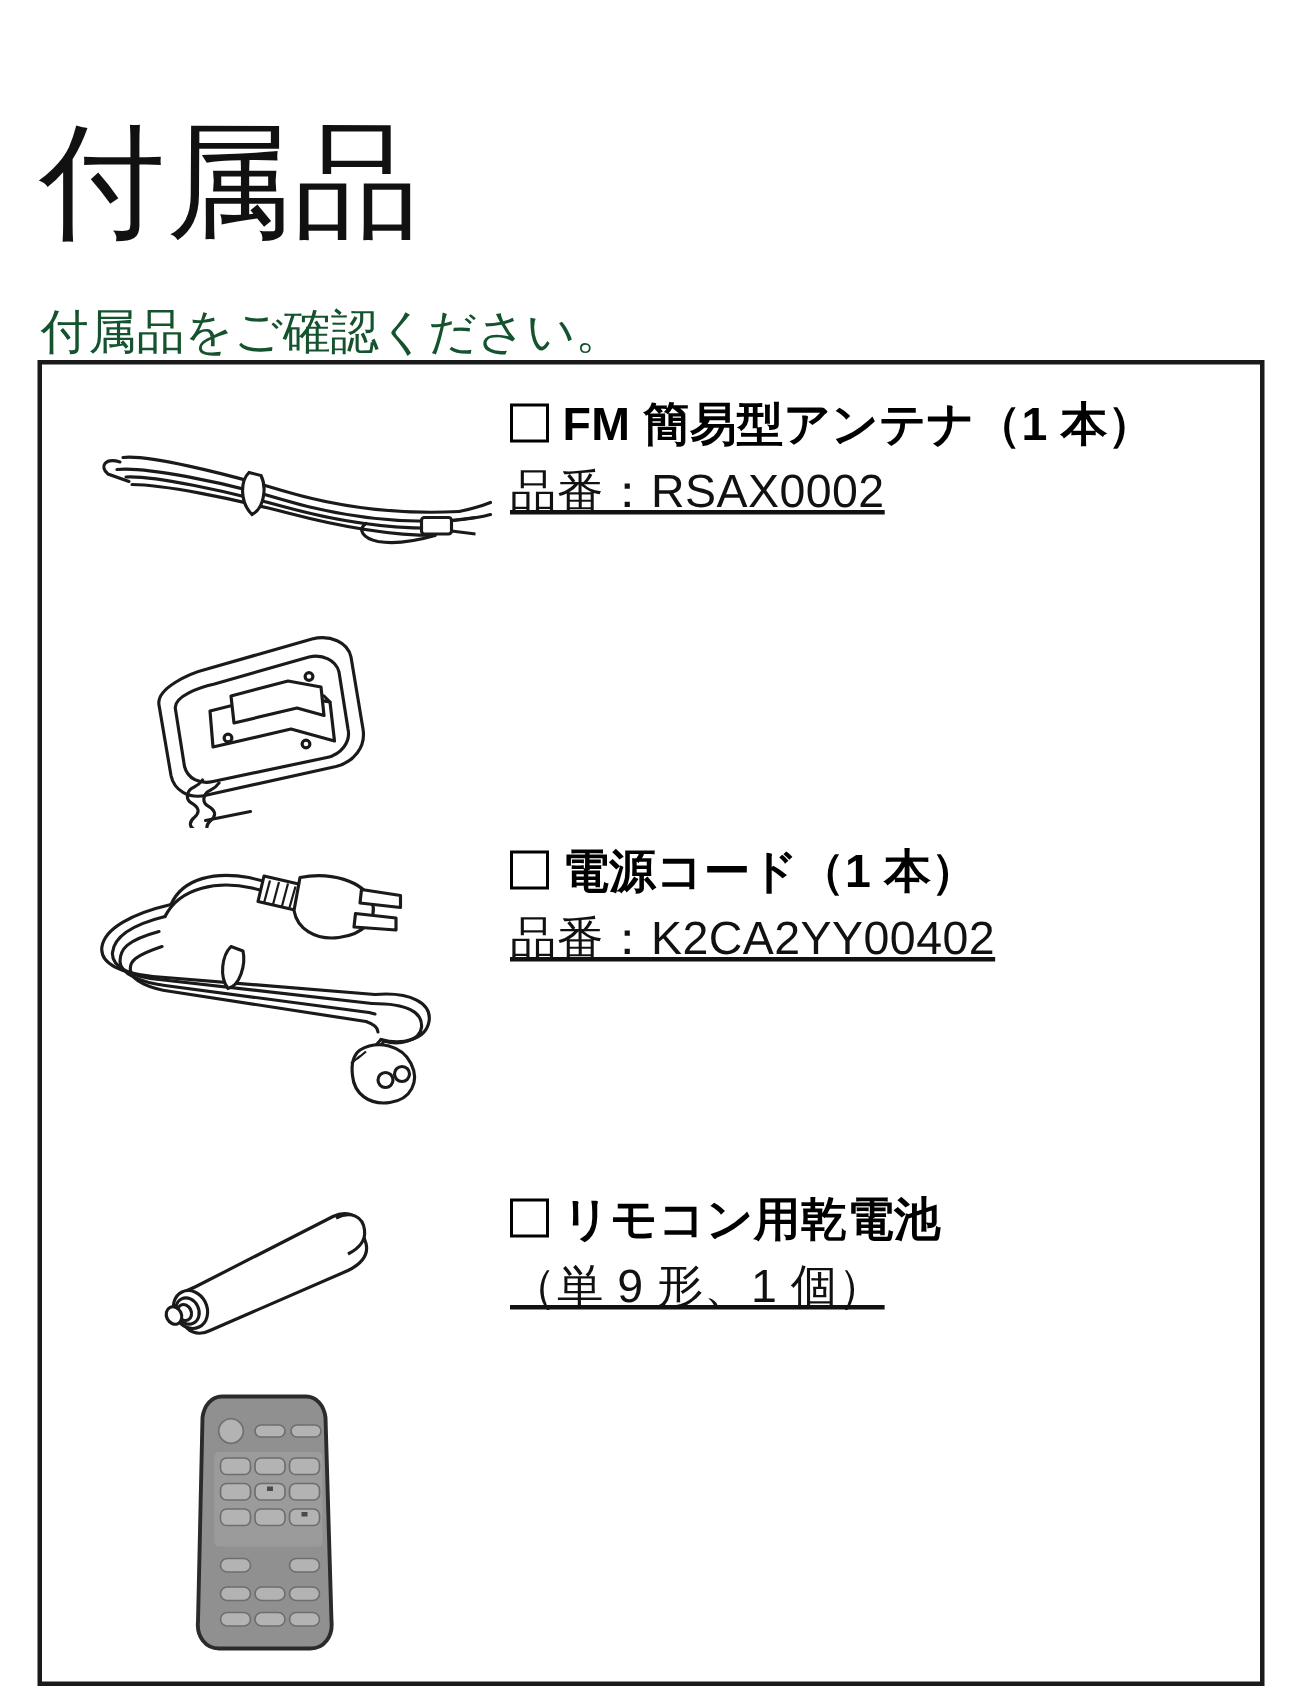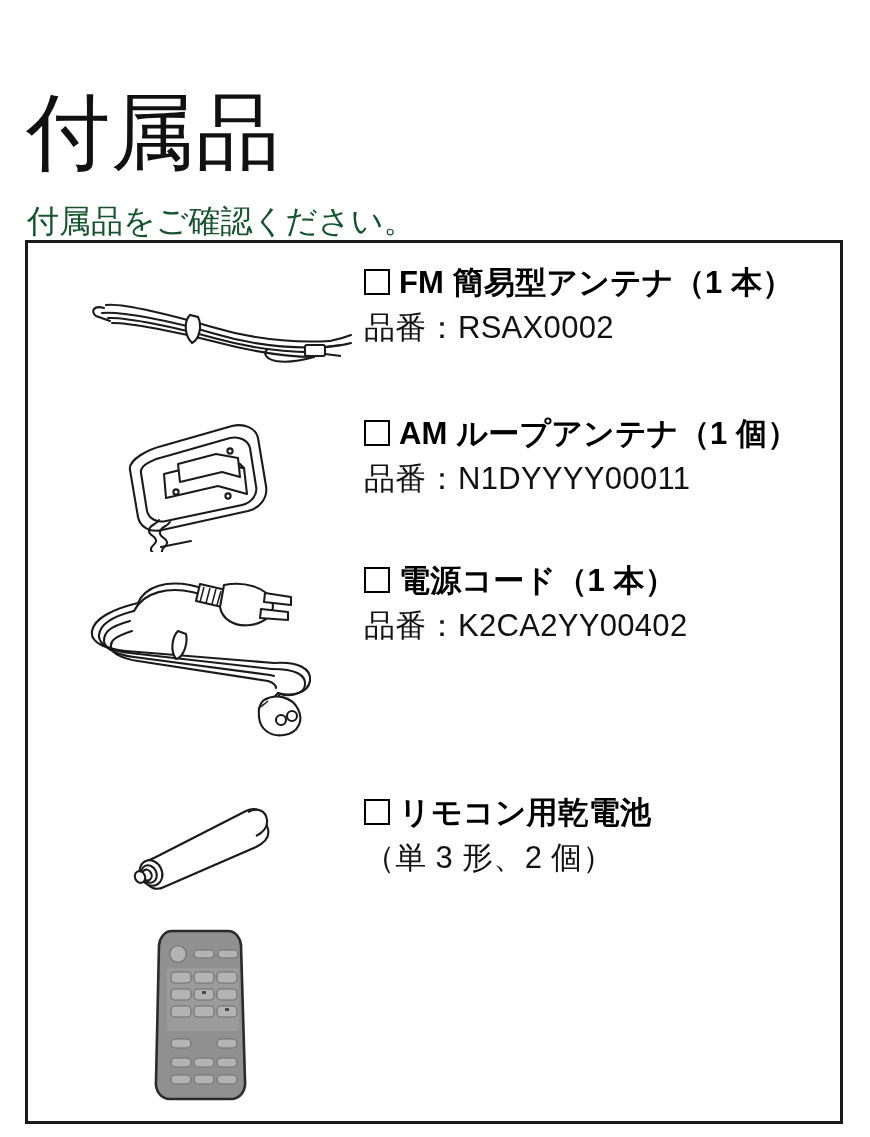--- a/index.html
+++ b/index.html
@@ -14,21 +14,21 @@
     position: relative;
     font-family: "Liberation Sans", "DejaVu Sans", sans-serif;
     color: #000000;
     overflow: hidden;
   }
 
   
   #page-title {
     position: absolute;
     left: 26px;
-    top: 31px;
+    top: 20px;
     font-size: 84px;
     line-height: 1.08;
     font-weight: 400;
     letter-spacing: 0.01em;
     color: #111111;
     white-space: nowrap;
   }
 
   #page-subtitle {
     position: absolute;
@@ -51,21 +51,20 @@
     border: 3px solid #1a1a1a;
     box-sizing: border-box;
     background: #ffffff;
   }
 
   .accessory-row {
     position: absolute;
     left: 0;
     width: 100%;
     box-sizing: border-box;
-    margin-left: 24px;
   }
 
   .row-figure {
     position: absolute;
     left: 0;
     top: 0;
     width: 310px;
     height: 100%;
   }
   .row-figure svg {
@@ -88,20 +87,21 @@
     letter-spacing: 0.005em;
   }
   .line-sub {
     font-size: 31px;
     font-weight: 400;
     line-height: 1.26;
     white-space: nowrap;
     color: #111111;
     margin-top: 6px;
     letter-spacing: 0.01em;
+    text-decoration: underline;
   }
 
   .checkbox-glyph {
     display: inline-block;
     width: 26px;
     height: 26px;
     border: 2.5px solid #000000;
     box-sizing: border-box;
     vertical-align: -2px;
     margin-right: 9px;
@@ -190,26 +190,20 @@
         <g fill="none" stroke="#1a1a1a" stroke-width="2.1" stroke-linecap="round">
 
           <path d="M55 108 c-4 6 -9 4 -10 10 c-1 6 6 5 7 10
                    c1 5 -6 5 -5 10 c1 5 8 3 10 7"></path>
           <path d="M66 110 c-4 6 -9 4 -10 10 c-1 6 6 5 7 10
                    c1 5 -6 5 -5 10 c1 5 8 3 10 7"></path>
           <path d="M57 145 l30 -6" transform="translate(0,-10)"></path>
         </g>
       </svg>
     </div>
-    <div class="row-text">
-      <div class="line-main">
-        <span class="checkbox-glyph"></span><span>AM ループアンテナ（1 個）</span>
-      </div>
-      <div class="line-sub">品番：N1DYYYY00011</div>
-    </div>
   </div>
 
   <div class="accessory-row" id="row-power">
     <div class="row-figure">
       <svg id="fig-power" width="295" height="185" viewBox="0 0 295 185">
         <g fill="none" stroke="#1a1a1a" stroke-width="2.1" stroke-linecap="round">
 
           <path d="M78 46 C86 28 108 24 130 28 L142 31"></path>
           <path d="M74 54 C84 34 110 30 132 35 L140 37"></path>
 
@@ -273,21 +267,21 @@
           <ellipse cx="22" cy="74" rx="5" ry="6" transform="rotate(-26 22 74)"></ellipse>
 
           <path d="M130 9 C140 4 148 8 149 17 C150 25 144 30 138 33"></path>
         </g>
       </svg>
     </div>
     <div class="row-text">
       <div class="line-main">
         <span class="checkbox-glyph"></span><span>リモコン用乾電池</span>
       </div>
-      <div class="line-sub">（単 3 形、2 個）</div>
+      <div class="line-sub">（単 9 形、1 個）</div>
     </div>
   </div>
 
   <div class="accessory-row" id="row-remote">
     <div class="row-figure">
       <svg id="fig-remote" width="96" height="180" viewBox="0 0 96 180">
 
         <path d="M20 6 L76 6 C83 6 88 12 89 20 L93 156 C94 166 88 174 79 174
                  L18 174 C9 174 3 166 4 156 L7 20 C8 12 13 6 20 6 Z" fill="#909090" stroke="#2b2b2b" stroke-width="2.6"></path>
 

